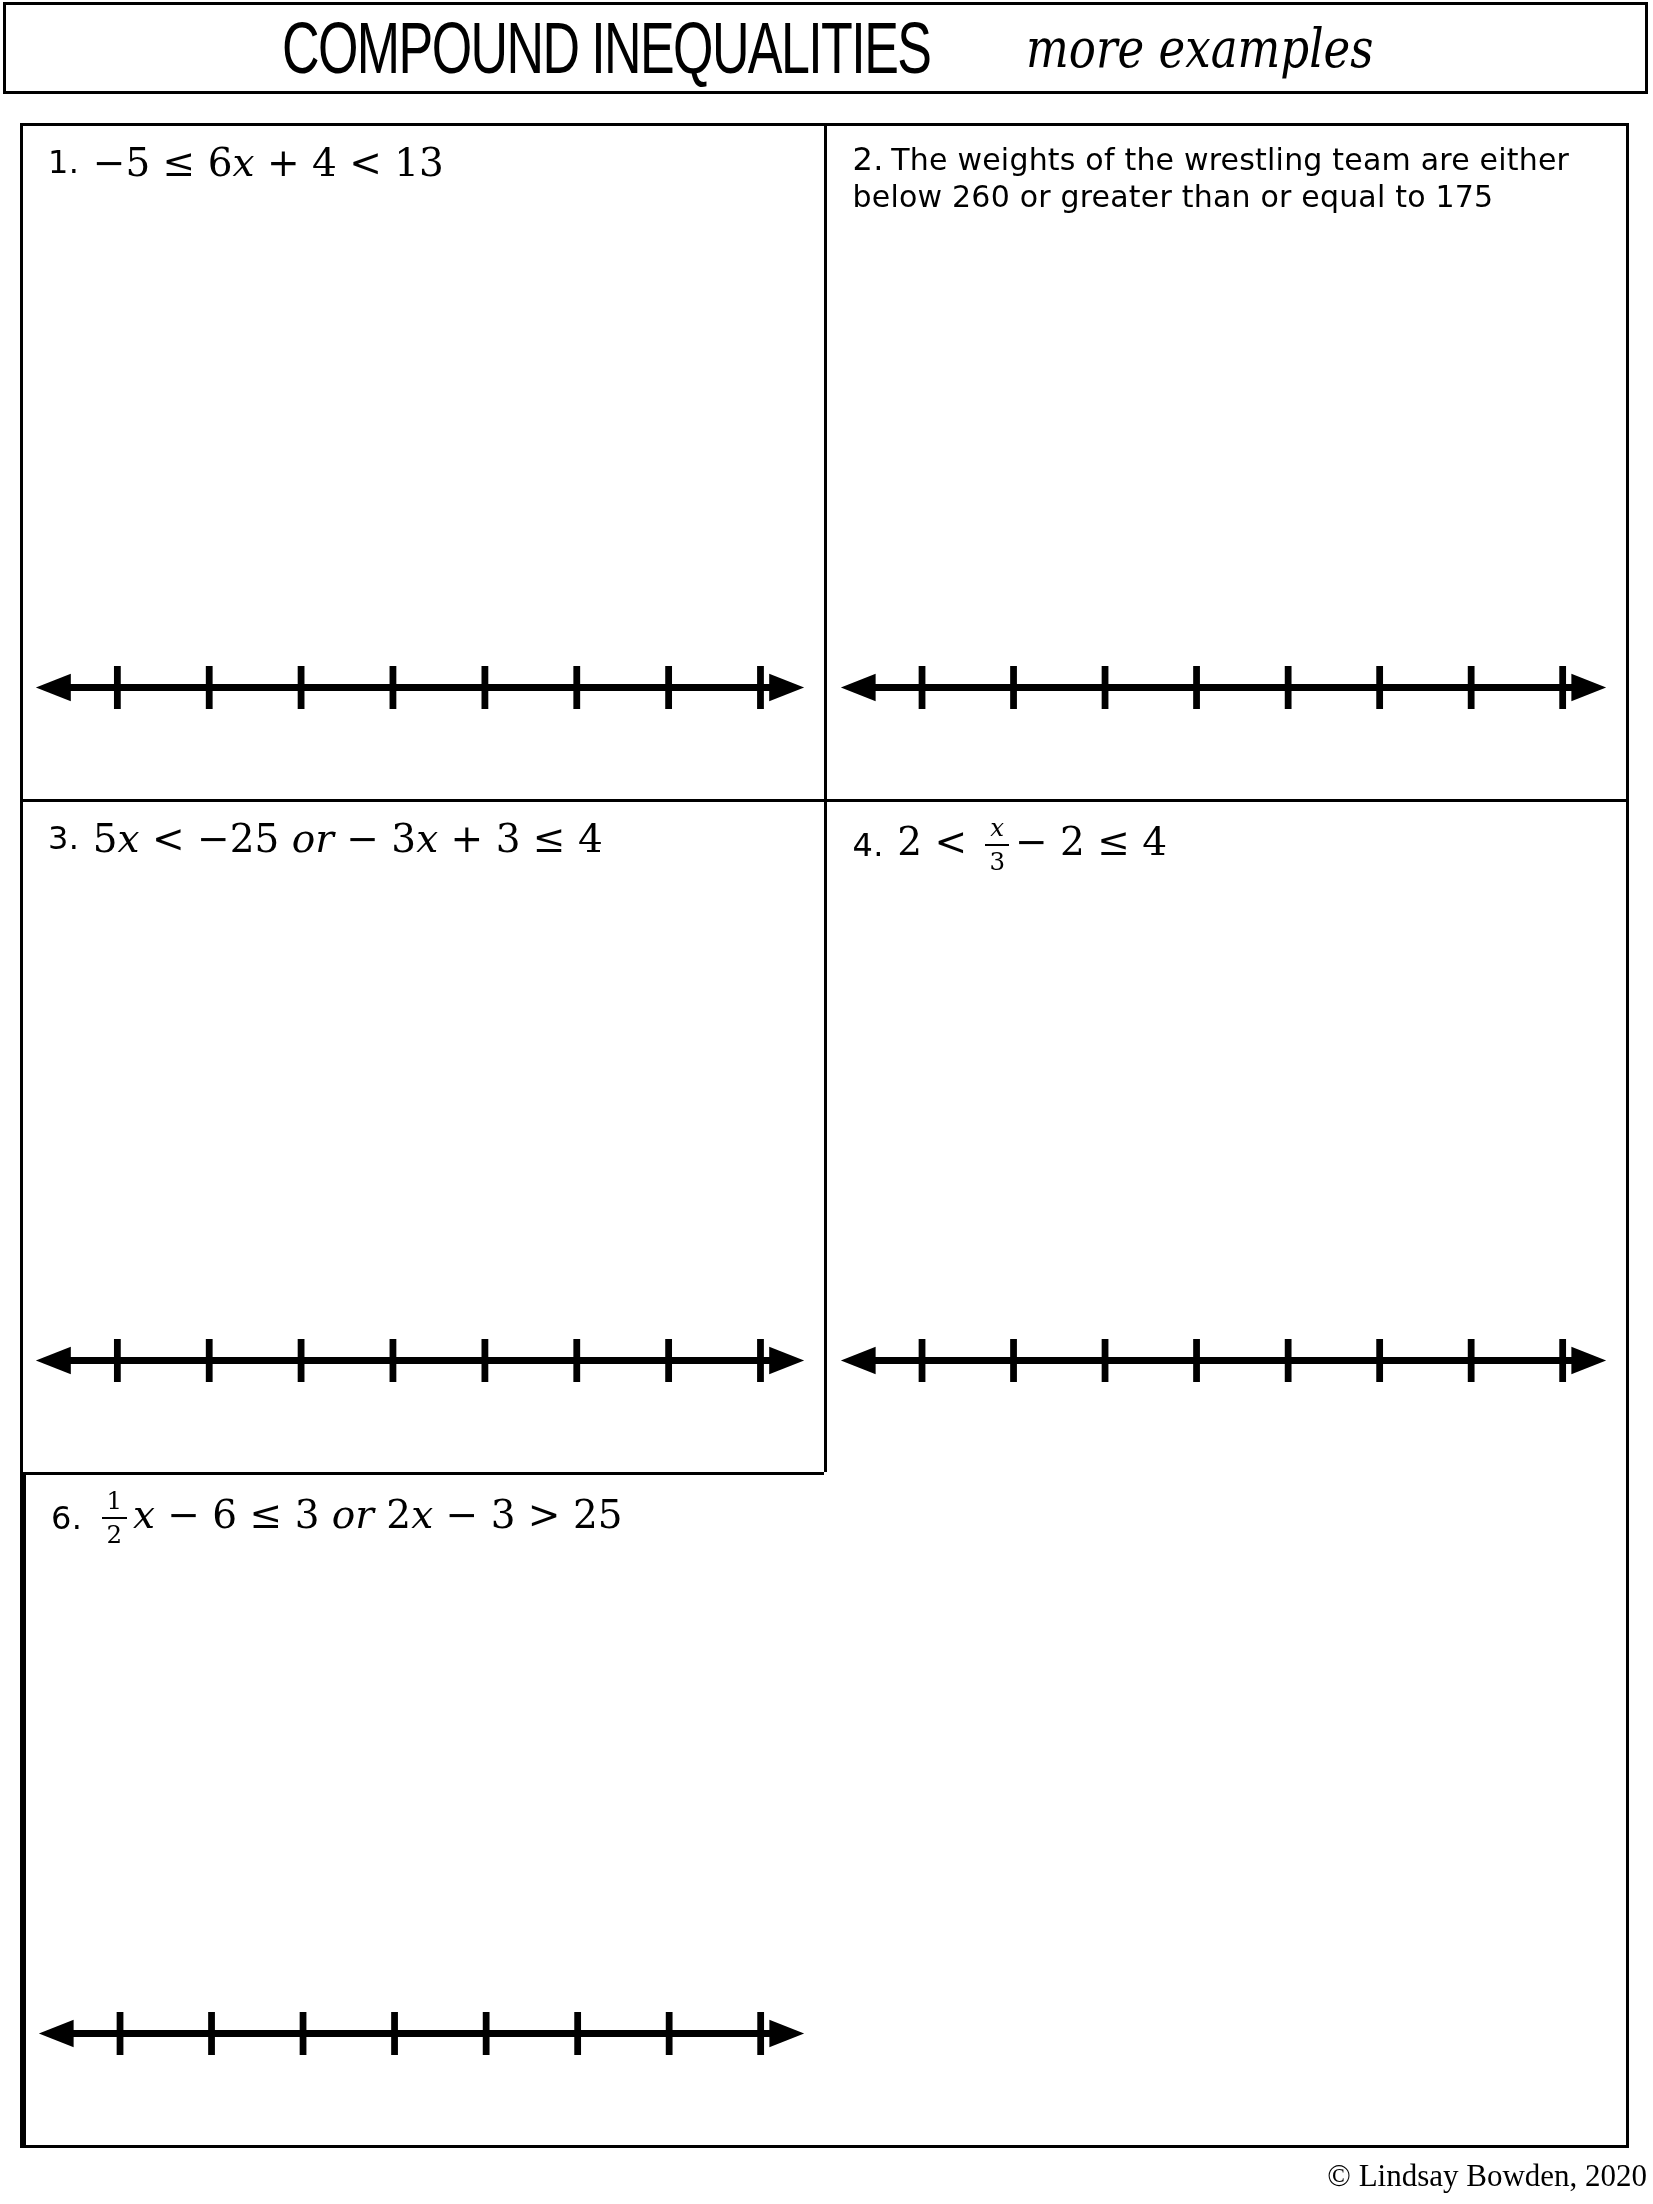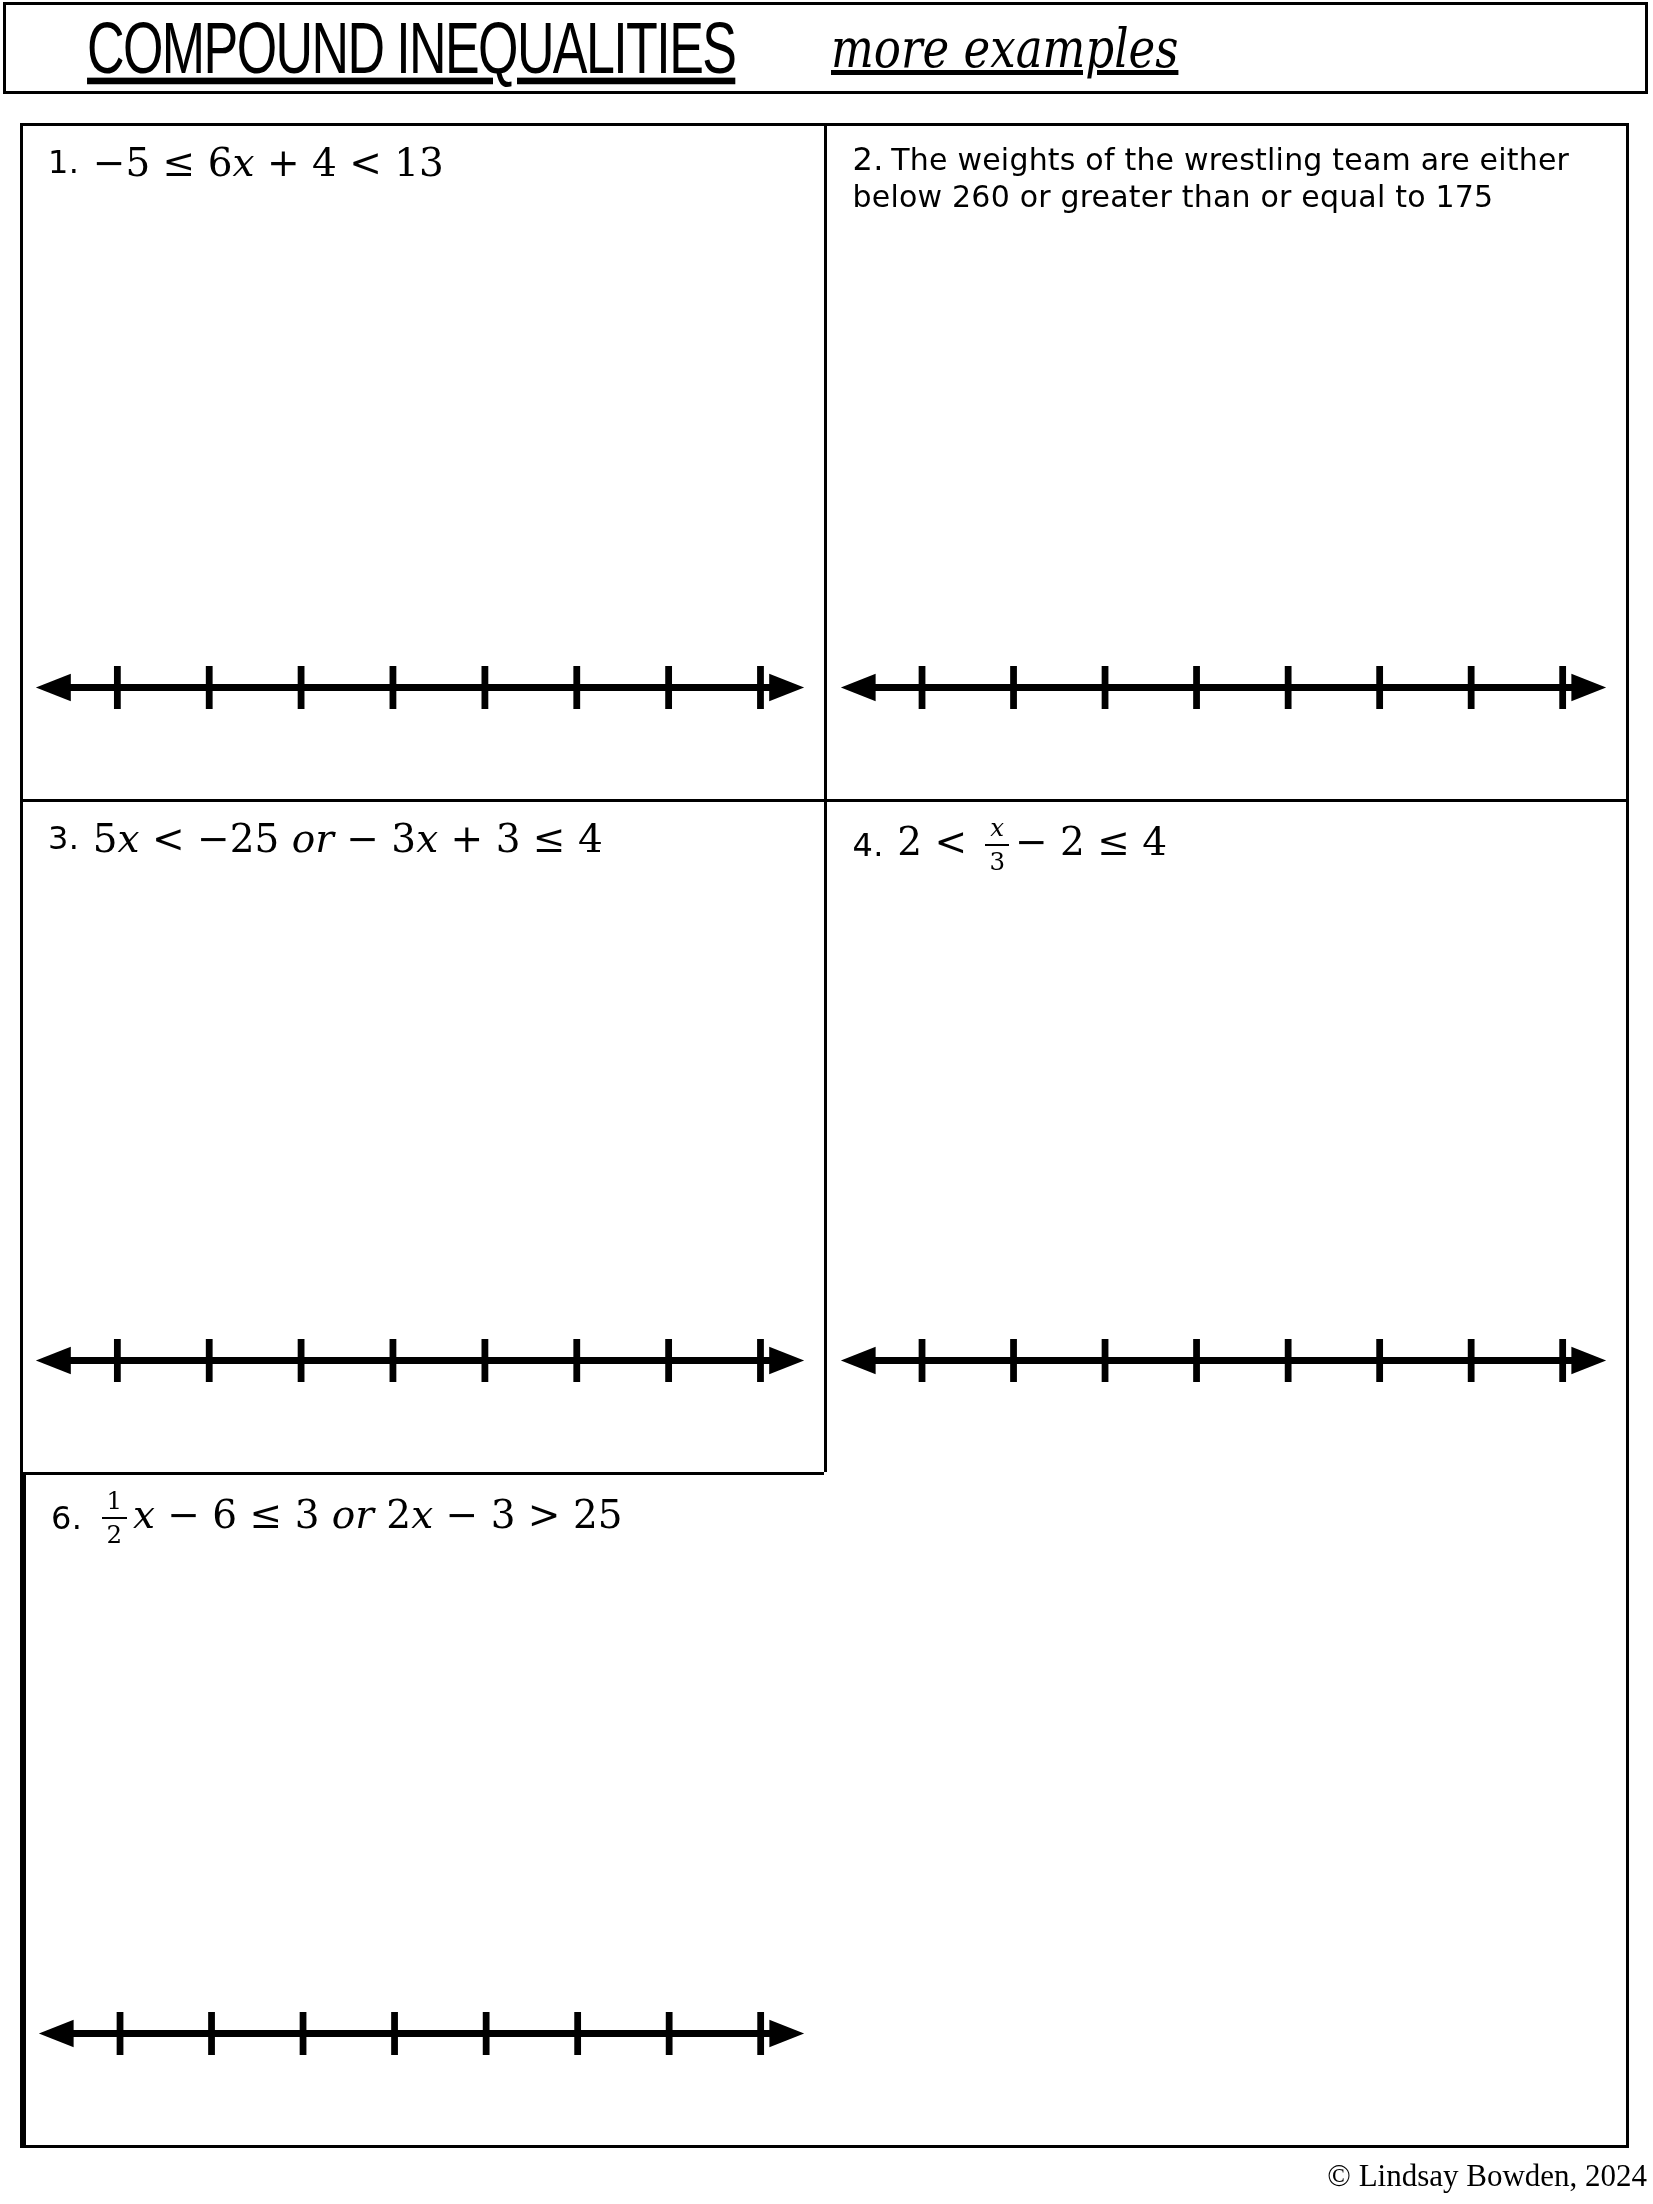--- a/index.html
+++ b/index.html
@@ -11,21 +11,21 @@
     color:#000;
     overflow:hidden;
     font-family:"Liberation Sans", sans-serif;
   }
 
   
   .title-box{
     position:absolute; left:2.9px; top:2px;
     width:1639px; height:86px;
     border:3.9px solid #000;
-    display:flex; align-items:center; justify-content:flex-start;text-decoration:underline;
+    display:flex; align-items:center; justify-content:center;
   }
   .title-main{
     display:inline-block;
     font-family:"Liberation Sans", sans-serif;
     font-size:65px;
     font-weight:400;
     letter-spacing:-2px;
     white-space:nowrap;
     transform:scale(0.80,1.10);
     transform-origin:center;
@@ -204,16 +204,16 @@
             <path d="M30 28 L770 28" stroke="#000" stroke-width="7"></path>
             <path d="M88.0 6 L88.0 50 M182.7 6 L182.7 50 M277.4 6 L277.4 50 M372.1 6 L372.1 50 M466.9 6 L466.9 50 M561.6 6 L561.6 50 M656.3 6 L656.3 50 M751.0 6 L751.0 50 " stroke="#000" stroke-width="7"></path>
             <polygon points="4,28 40,14 40,42" fill="#000"></polygon>
             <polygon points="796,28 760,14 760,42" fill="#000"></polygon>
           </svg>
         </div>
     </div>
 
   </div>
 
-  <div class="copyright">© Lindsay Bowden, 2024</div>
+  <div class="copyright">© Lindsay Bowden, 2020</div>
 
 </div>
 
 
 </body></html>

